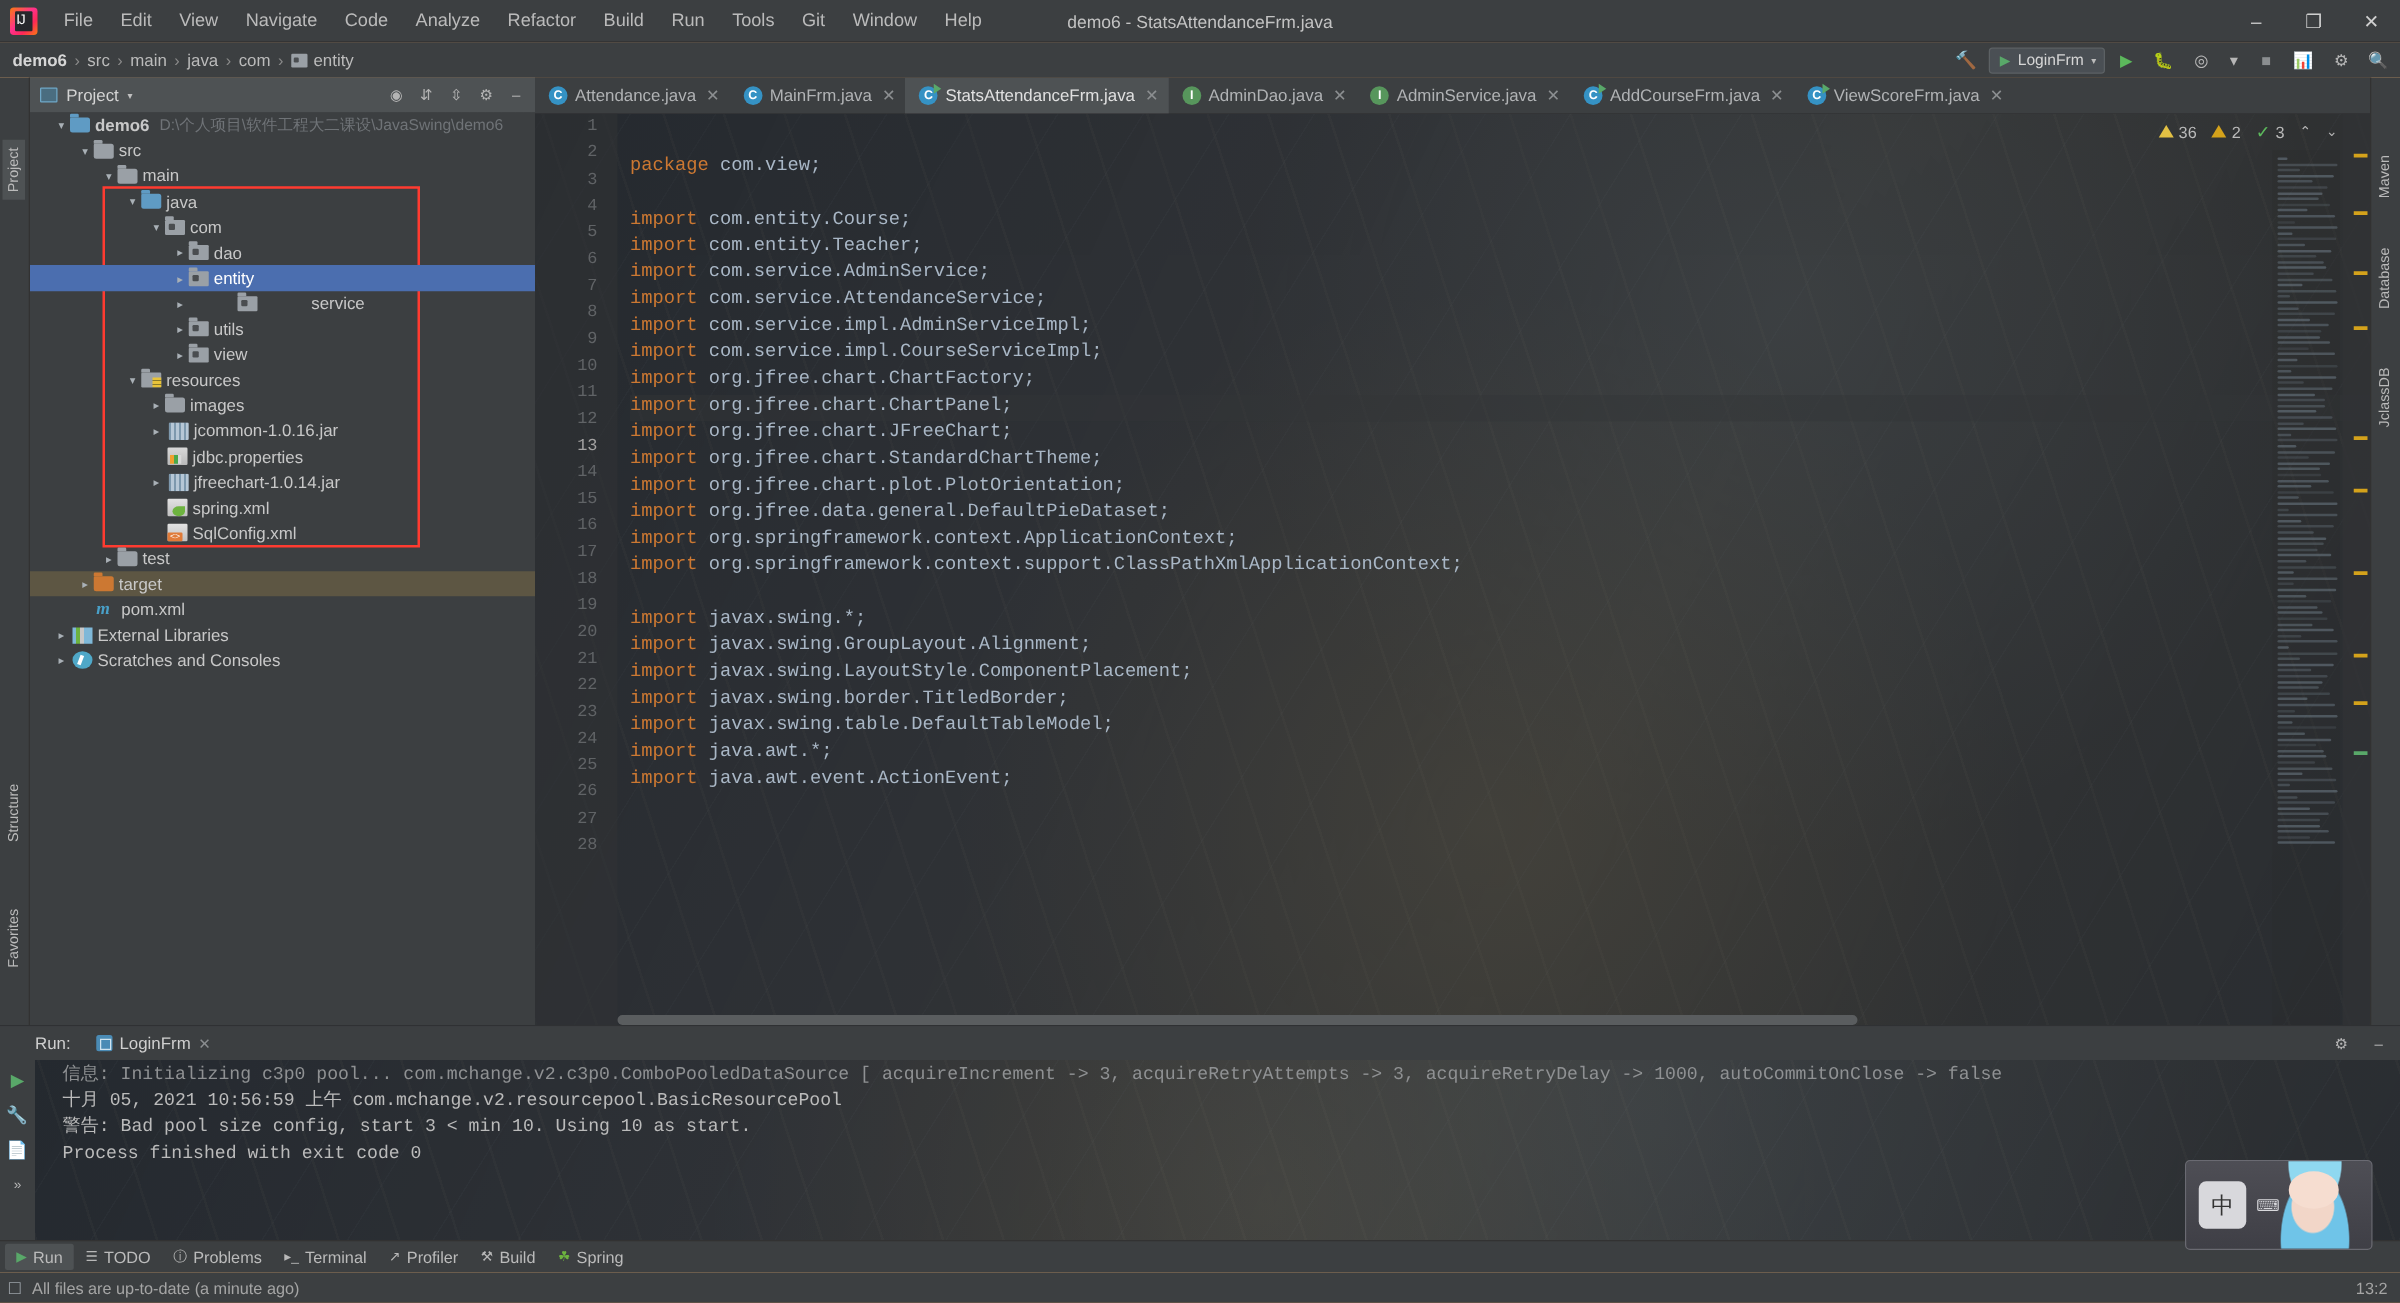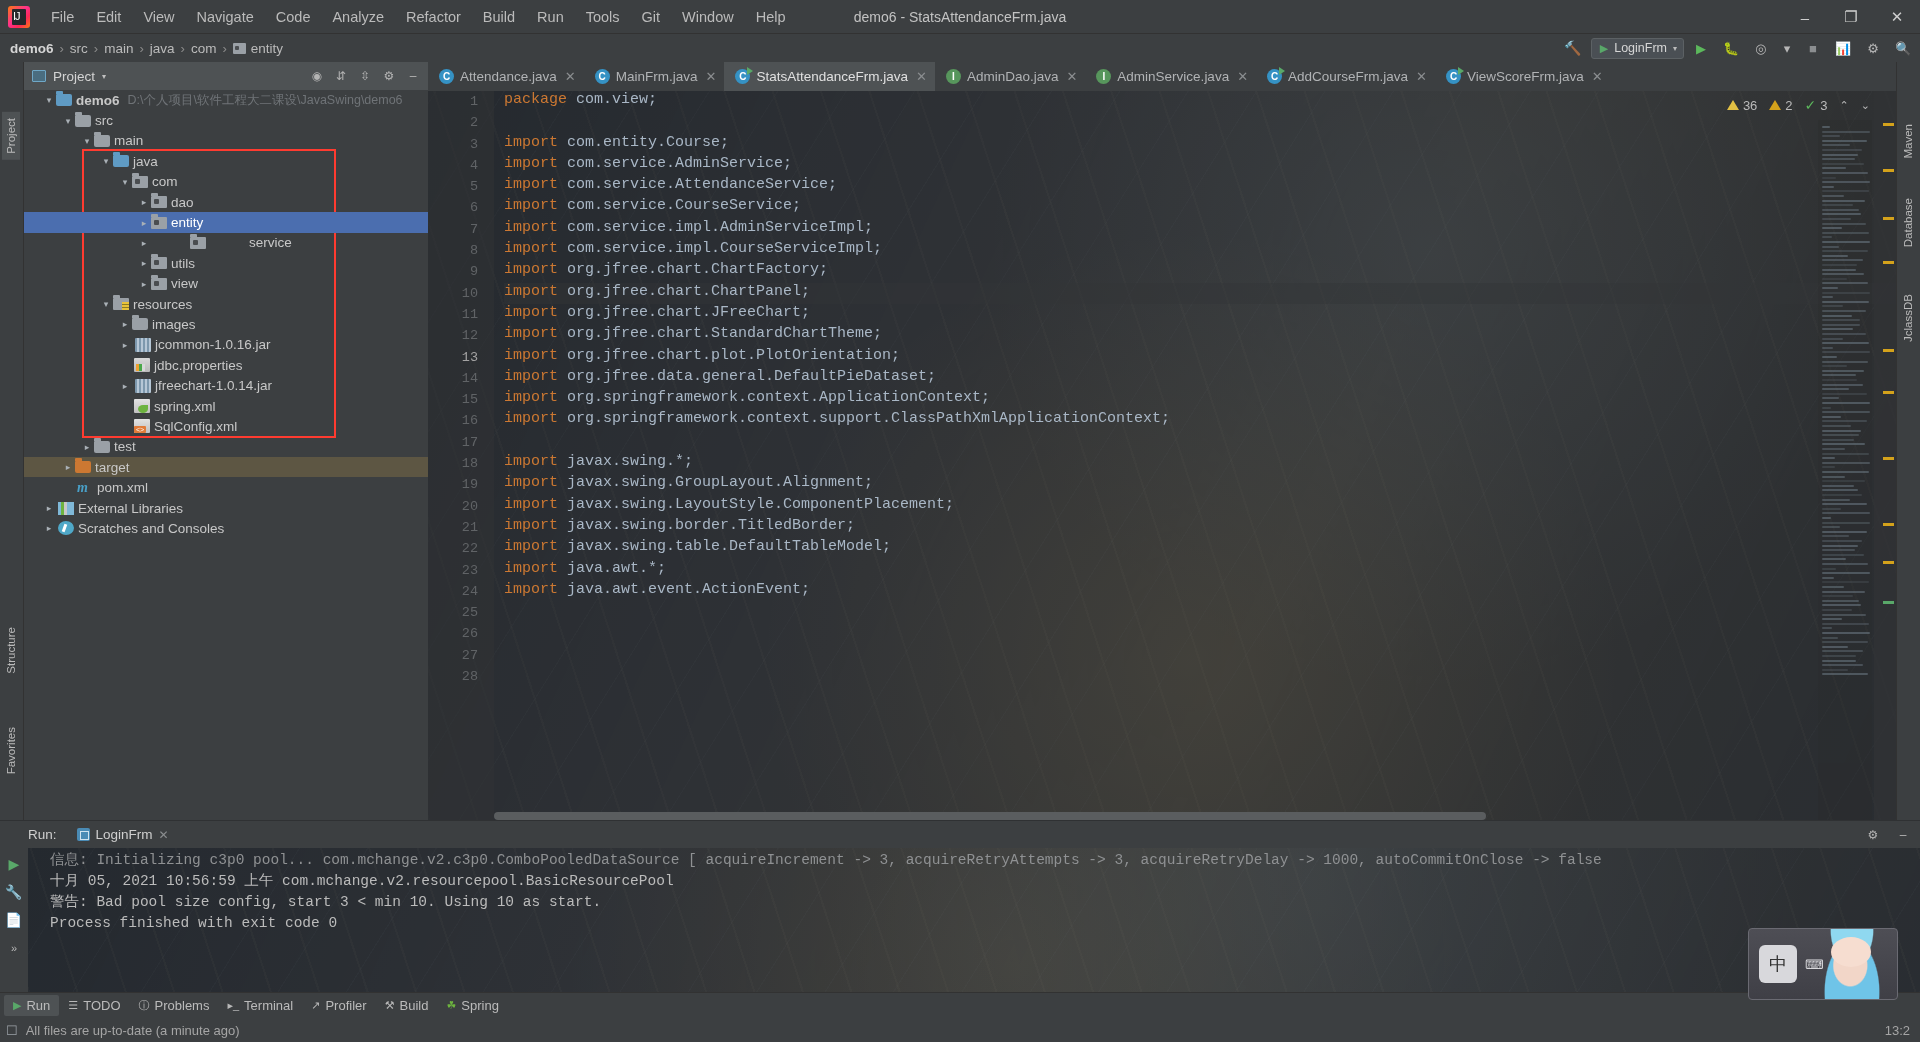--- a/index.html
+++ b/index.html
@@ -133,21 +133,21 @@
                linear-gradient(115deg, rgba(30,40,52,.9) 0%, rgba(52,60,72,.72) 32%, rgba(80,82,78,.58) 60%, rgba(40,48,58,.85) 100%);}
   .bgphoto:after{content:"";position:absolute;inset:0;
       background:repeating-linear-gradient(72deg, rgba(200,190,160,.055) 0 2px, transparent 2px 46px),
                  repeating-linear-gradient(-58deg, rgba(180,200,220,.045) 0 1px, transparent 1px 58px);}
 
   .gutter { width:66px; flex:0 0 66px; position:relative; z-index:2;
             background:rgba(49,51,53,.55); }
   .gnum { height:21.3px; text-align:right; padding-right:16px; font:13.5px "Liberation Mono", monospace;
           color:#606366; line-height:21.3px;}
   .gnum.cur { color:#a4a3a3; }
-  .code { flex:1 1 auto; position:relative; z-index:2; padding-left:10px; overflow:hidden;}
+  .code { flex:1 1 auto; position:relative; z-index:2; padding-left:10px; overflow:hidden;margin-top:33px;}
   .cl { height:21.3px; line-height:21.3px; font:15px "Liberation Mono","DejaVu Sans Mono",monospace;
         white-space:pre; color:#a9b7c6; }
   .cl.curline { background:rgba(50,53,55,.45); }
   .kw { color:#cc7832; }
   .pl { color:#a9b7c6; }
 
   .inspect { position:absolute; right:0; top:0; bottom:0; width:22px; background:rgba(49,51,53,.75); z-index:3;}
   .insp-top { position:absolute; right:26px; top:6px; display:flex; align-items:center; gap:12px; z-index:5;
               font-size:13px;}
   .ibadge { display:flex; align-items:center; gap:4px; color:#bbbbbb;justify-content:center; }
@@ -494,23 +494,23 @@
             <div class="gnum">24</div>
             <div class="gnum">25</div>
             <div class="gnum">26</div>
             <div class="gnum">27</div>
             <div class="gnum">28</div>
           </div>
         <div class="code" id="code">
             <div class="cl"><span class="kw">package</span><span class="pl"> com.view;</span></div>
             <div class="cl"><span class="pl"></span></div>
             <div class="cl"><span class="kw">import</span><span class="pl"> com.entity.Course;</span></div>
+            <div class="cl"><span class="kw">import</span><span class="pl"> com.entity.Teacher;</span></div>
             <div class="cl"><span class="kw">import</span><span class="pl"> com.service.AdminService;</span></div>
             <div class="cl"><span class="kw">import</span><span class="pl"> com.service.AttendanceService;</span></div>
-            <div class="cl"><span class="kw">import</span><span class="pl"> com.service.CourseService;</span></div>
             <div class="cl"><span class="kw">import</span><span class="pl"> com.service.impl.AdminServiceImpl;</span></div>
             <div class="cl"><span class="kw">import</span><span class="pl"> com.service.impl.CourseServiceImpl;</span></div>
             <div class="cl"><span class="kw">import</span><span class="pl"> org.jfree.chart.ChartFactory;</span></div>
             <div class="cl curline"><span class="kw">import</span><span class="pl"> org.jfree.chart.ChartPanel;</span></div>
             <div class="cl"><span class="kw">import</span><span class="pl"> org.jfree.chart.JFreeChart;</span></div>
             <div class="cl"><span class="kw">import</span><span class="pl"> org.jfree.chart.StandardChartTheme;</span></div>
             <div class="cl"><span class="kw">import</span><span class="pl"> org.jfree.chart.plot.PlotOrientation;</span></div>
             <div class="cl"><span class="kw">import</span><span class="pl"> org.jfree.data.general.DefaultPieDataset;</span></div>
             <div class="cl"><span class="kw">import</span><span class="pl"> org.springframework.context.ApplicationContext;</span></div>
             <div class="cl"><span class="kw">import</span><span class="pl"> org.springframework.context.support.ClassPathXmlApplicationContext;</span></div>

